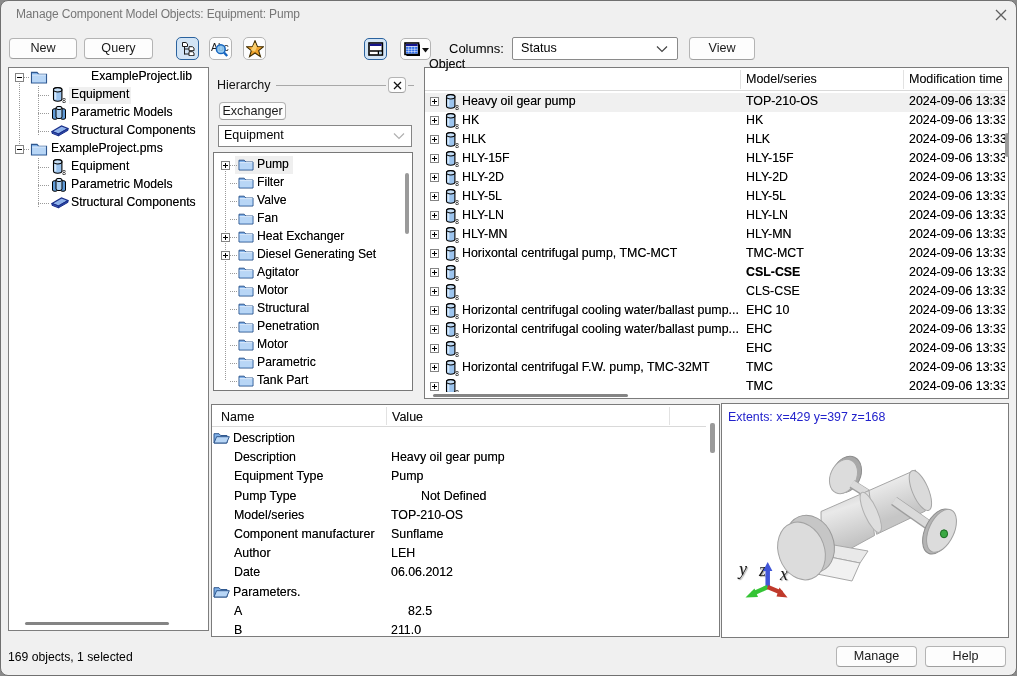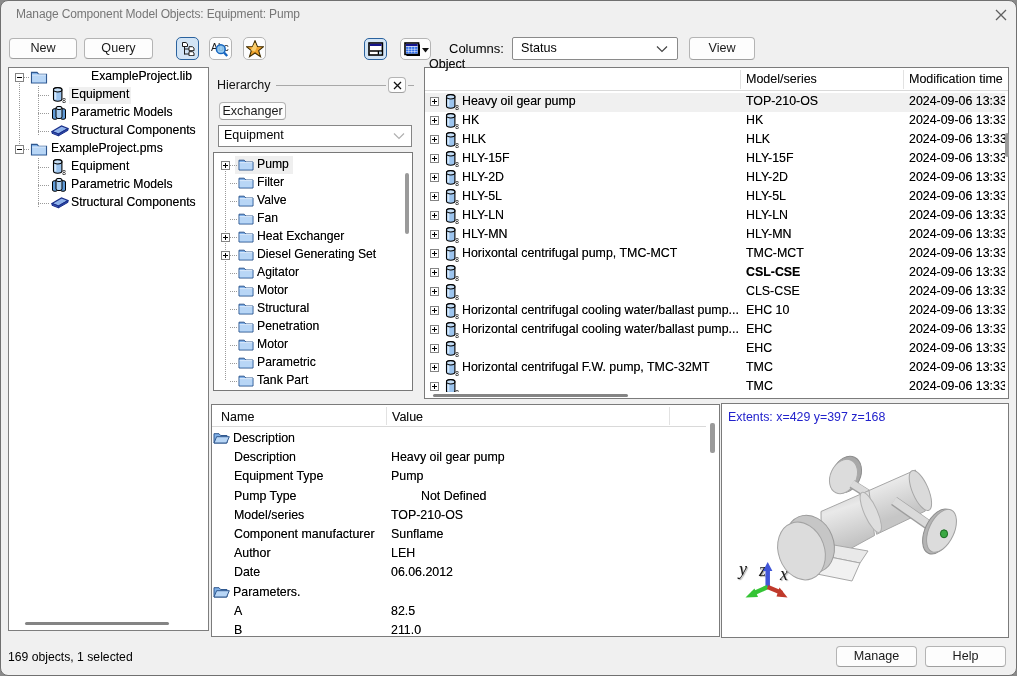--- a/index.html
+++ b/index.html
@@ -672,21 +672,21 @@
         <div class="cell" style="left:234px;top:565.4px;">Date</div>
         <div class="cell" style="left:391px;top:565.4px;">06.06.2012</div>
         <div class="abs" style="left:213px;top:584.6px;">
           <svg width="17" height="14" viewBox="0 0 17 13">
             <path d="M1 2.2 h5 l1.6 1.8 H14 v7.5 H1 Z" fill="#7fb0e8" stroke="#30588e" stroke-width="1"></path>
             <path d="M3.6 5.2 H16.3 L13.6 11.5 H1 Z" fill="#b8d6f6" stroke="#30588e" stroke-width="1"></path>
           </svg>
         </div>
         <div class="cell" style="left:233px;top:584.6px;">Parameters.</div>
         <div class="cell" style="left:234px;top:603.8px;">A</div>
-        <div class="cell" style="left:391px;top:603.8px;">82.5</div>
+        <div class="cell" style="left:408px;top:603.8px;">82.5</div>
         <div class="cell" style="left:234px;top:623px;">B</div>
         <div class="cell" style="left:391px;top:623px;">211.0</div>
       </div>
     </div>
   </div>
 <div class="vsb" style="left:710px;top:423px;width:5px;height:30px;"></div>
 
 <div class="panel" style="left:721px;top:403px;width:288px;height:235px;border-color:#7b7b7b;"></div>
 <div class="abs" style="left:728px;top:410px;font-size:12.4px;color:#2222cc;">Extents: x=429 y=397 z=168</div>
 <svg class="abs" style="left:722px;top:404px;" width="286" height="233" viewBox="0 0 286 233" id="pump">

